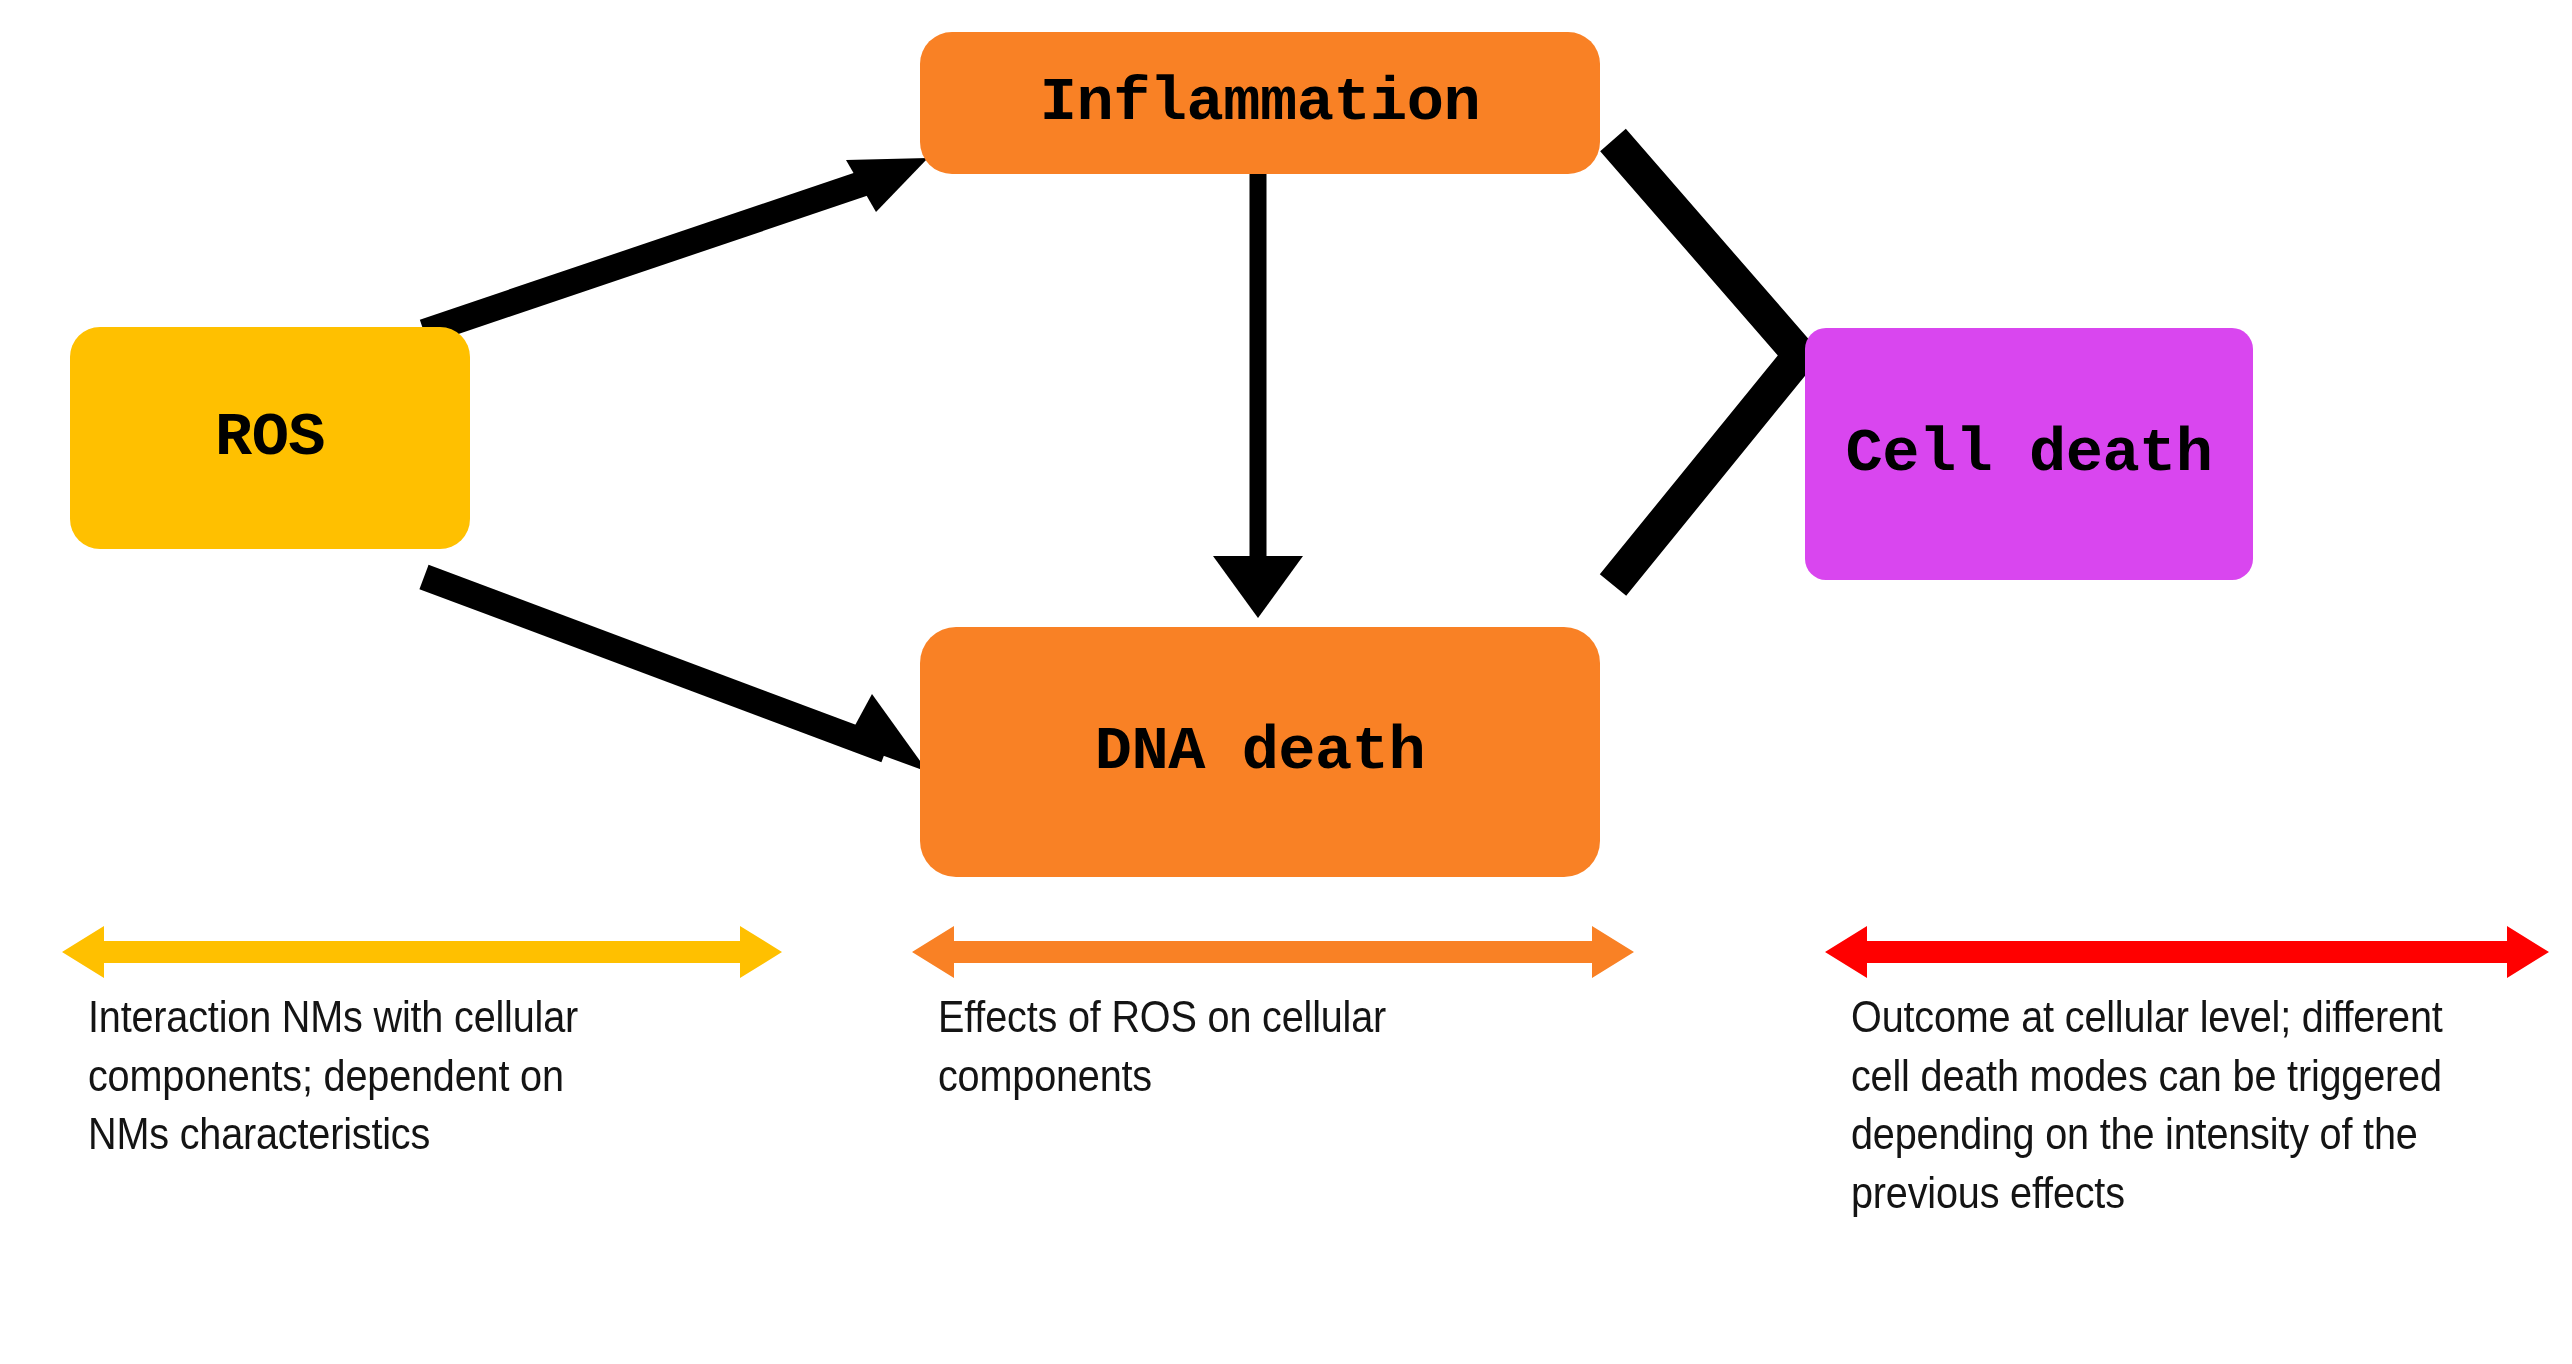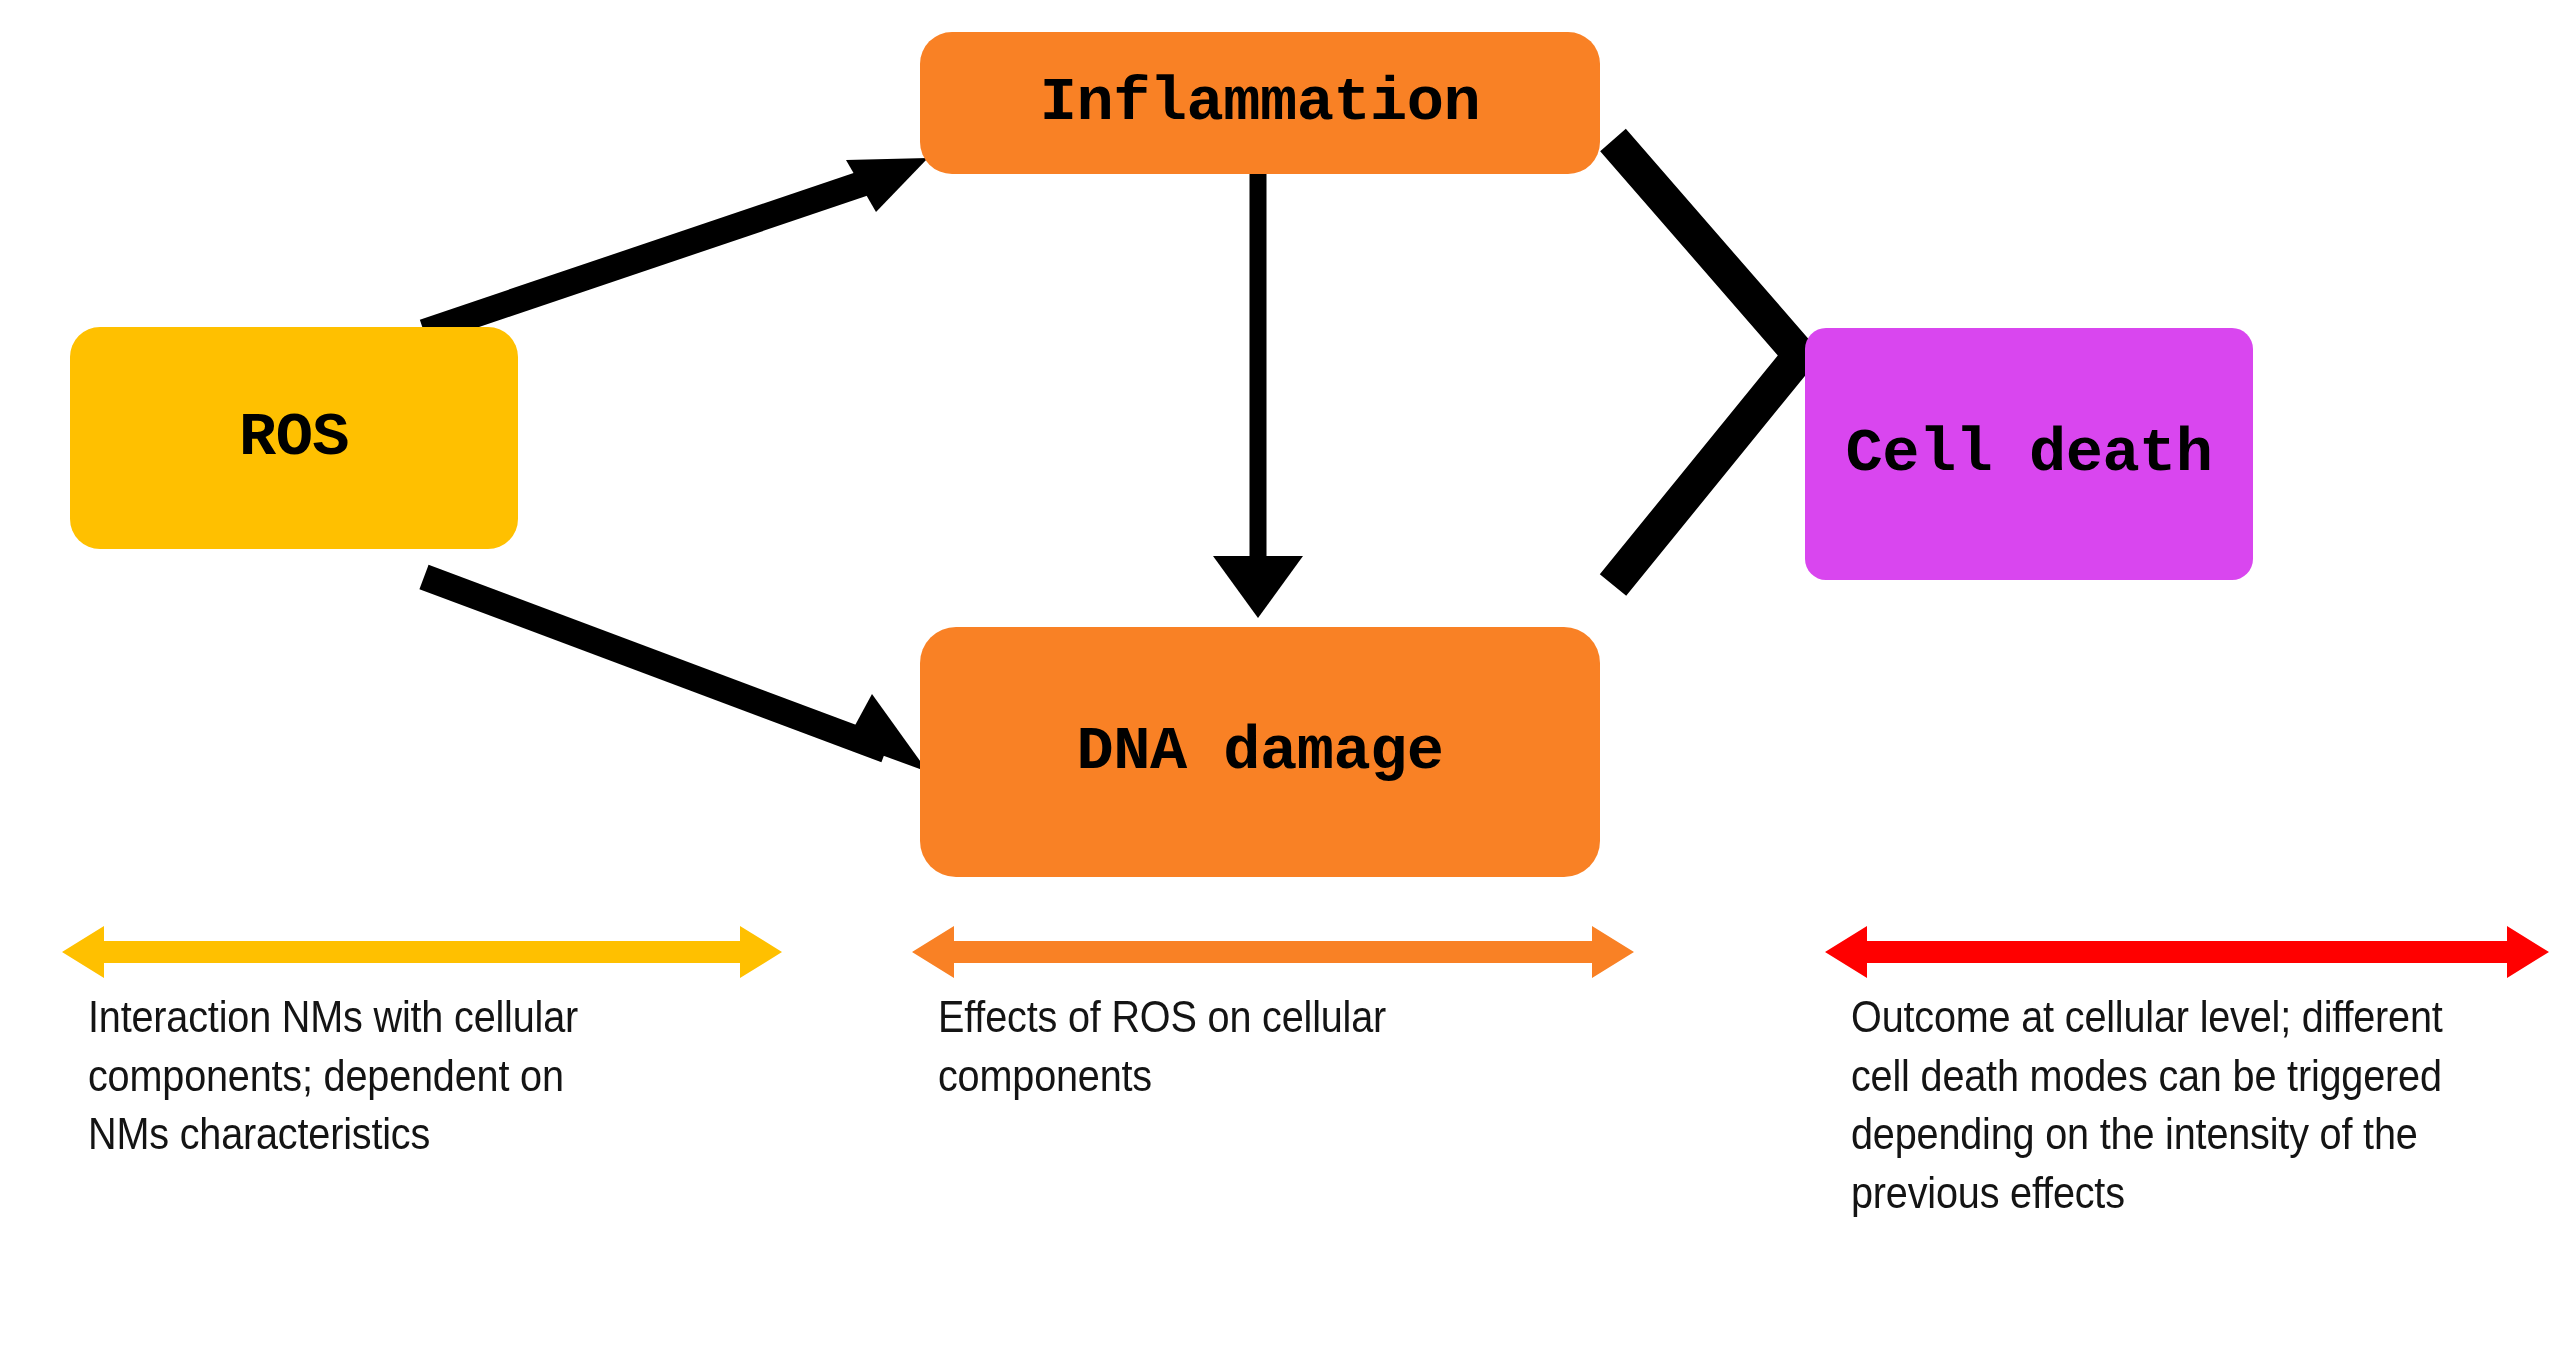--- a/index.html
+++ b/index.html
@@ -33,21 +33,21 @@
     font-size: 62px;
     line-height: 1.12;
     letter-spacing: -0.5px;
     border-radius: 34px;
     user-select: none;
   }
   .node.two-line { line-height: 1.08; }
 
   #node-ros {
     left: 70px;  top: 327px;
-    width: 448px; height: 222px;
+    width: 400px; height: 222px;
     background: #FFC000;
     border-radius: 30px;
   }
   #node-inflammation {
     left: 920px; top: 32px;
     width: 680px; height: 142px;
     background: #F98125;
     border-radius: 32px;
   }
   #node-dna {
@@ -124,21 +124,21 @@
 
   <div class="node two-line" id="node-ros">
     <span><span>ROS</span><br></span>
   </div>
 
   <div class="node" id="node-inflammation">
     <span>Inflammation</span>
   </div>
 
   <div class="node" id="node-dna">
-    <span>DNA damage</span>
+    <span>DNA death</span>
   </div>
 
   <div class="node" id="node-celldeath">
     <span>Cell death</span>
   </div>
 
   <div class="scale-group" id="group-left">
     <svg class="scale-arrow" width="724" height="68" viewBox="0 0 724 68" xmlns="http://www.w3.org/2000/svg">
       <polygon fill="#FFC000" points="2,34 44,8 44,23 680,23 680,8 722,34 680,60 680,45 44,45 44,60"></polygon>
     </svg>

